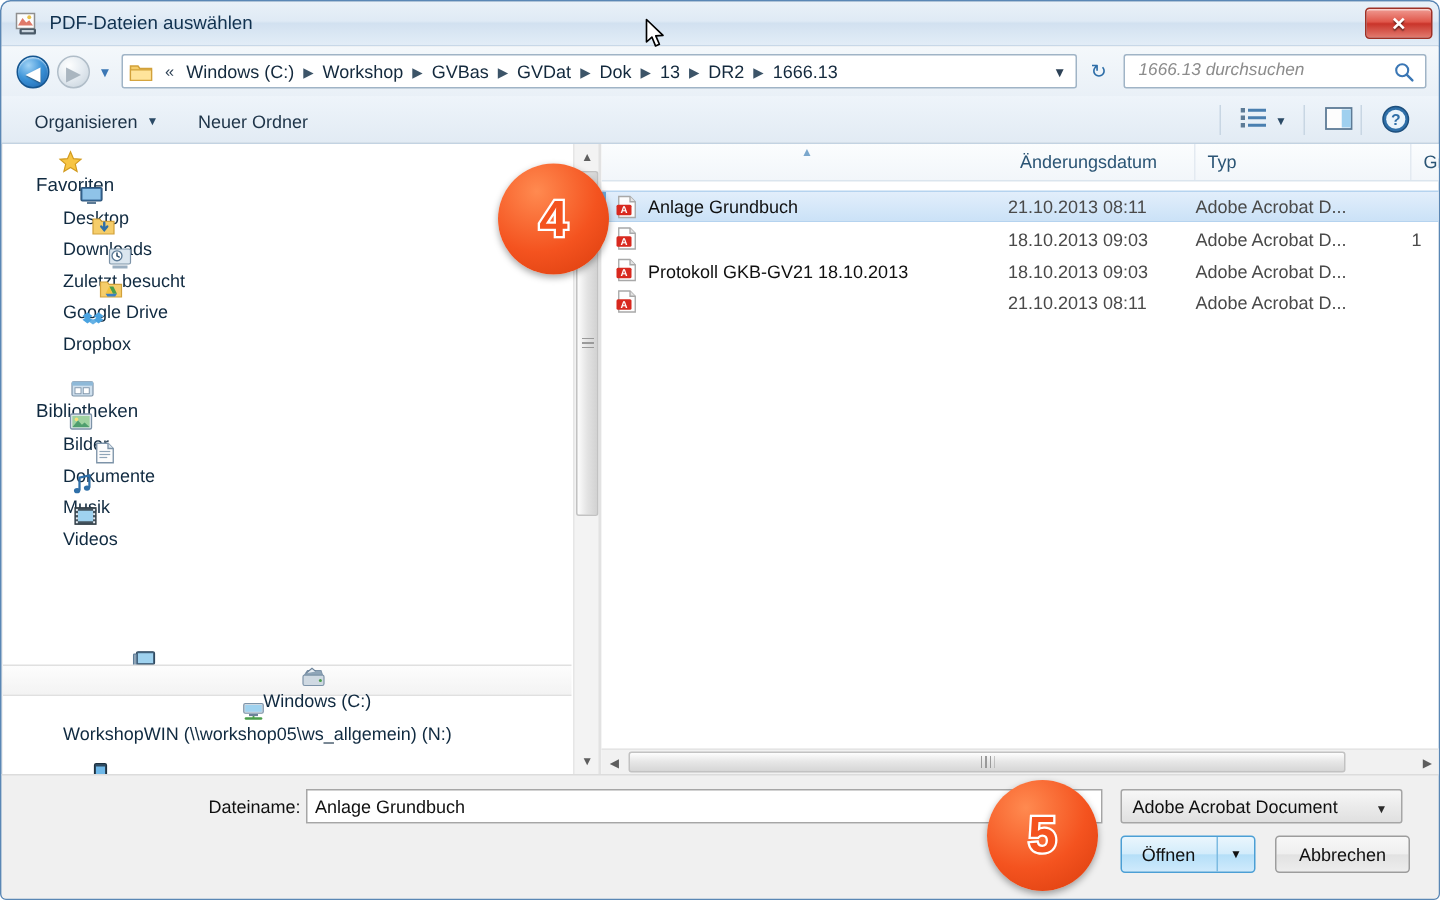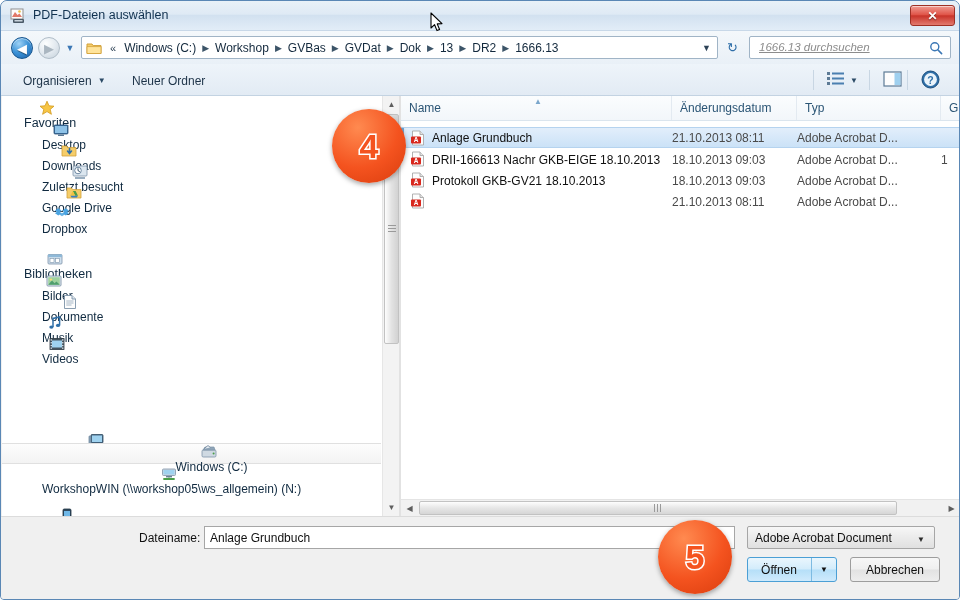--- a/index.html
+++ b/index.html
@@ -116,21 +116,20 @@
     color: #2e6ea8; font-size: 13px; text-align: center; line-height: 19px;
   }
   #searchbox {
     position: absolute; left: 748px; top: 5px; width: 202px; height: 23px;
     background: #fff; border: 1px solid #a0b4c6; border-radius: 2px;
   }
   #search-placeholder {
     position: absolute; left: 9px; top: 4px;
     font-size: 11.5px; font-style: italic; color: #8c8c8c;
     white-space: nowrap;
-    text-decoration: underline;
   }
   #search-icon {
     position: absolute; right: 7px; top: 4px;
     width: 14px; height: 14px;
   }
 
   
   #toolbar {
     position: absolute; left: 0; top: 63px; width: 960px; height: 32px;
     background: linear-gradient(to bottom, #eef4fa 0%, #e2ebf4 100%);
@@ -675,23 +674,20 @@
     </div>
     <div id="sidebar-scroll-down">
       <span>▼</span>
     </div>
   </div>
 
   <div id="splitter"></div>
 
   <div id="filelist">
     <div id="col-header">
-      <div class="col-head" style="left:0; width:271px;">
-        <span>Name</span>
-      </div>
       <div id="sort-indicator">▲</div>
       <div class="col-head" style="left:396px; width:144px;">
         <span>Typ</span>
       </div>
       <div class="col-head" style="left:271px; width:125px;">
         <span>Änderungsdatum</span>
       </div>
       <div class="col-head" style="left:540px; width:19px; border-right:none;">
         <span>Größe</span>
       </div>
@@ -714,21 +710,20 @@
 
     <div class="file-row" style="top:53px;">
       <span class="f-icon">
         <svg width="16" height="16" viewBox="0 0 16 16">
             <path d="M2.5 1 L10 1 L13.5 4.5 L13.5 15 L2.5 15 Z" fill="#fdfdfd" stroke="#a8a8a8" stroke-width="0.9"></path>
             <path d="M10 1 L10 4.5 L13.5 4.5" fill="#e4e4e4" stroke="#a8a8a8" stroke-width="0.9"></path>
             <rect x="1" y="6.5" width="10" height="7" rx="1" fill="#d8281e"></rect>
             <text x="6" y="12" text-anchor="middle" font-size="6.5" fill="#fff" font-family="Liberation Sans, sans-serif" font-weight="bold">A</text>
           </svg>
       </span>
-      <span class="f-name">DRII-166613 Nachr GKB-EIGE 18.10.2013</span>
       <span class="f-date">18.10.2013 09:03</span>
       <span class="f-type">Adobe Acrobat D...</span>
       <span class="f-size">1</span>
     </div>
 
     <div class="file-row" style="top:74px;">
       <span class="f-icon">
         <svg width="16" height="16" viewBox="0 0 16 16">
             <path d="M2.5 1 L10 1 L13.5 4.5 L13.5 15 L2.5 15 Z" fill="#fdfdfd" stroke="#a8a8a8" stroke-width="0.9"></path>
             <path d="M10 1 L10 4.5 L13.5 4.5" fill="#e4e4e4" stroke="#a8a8a8" stroke-width="0.9"></path>

